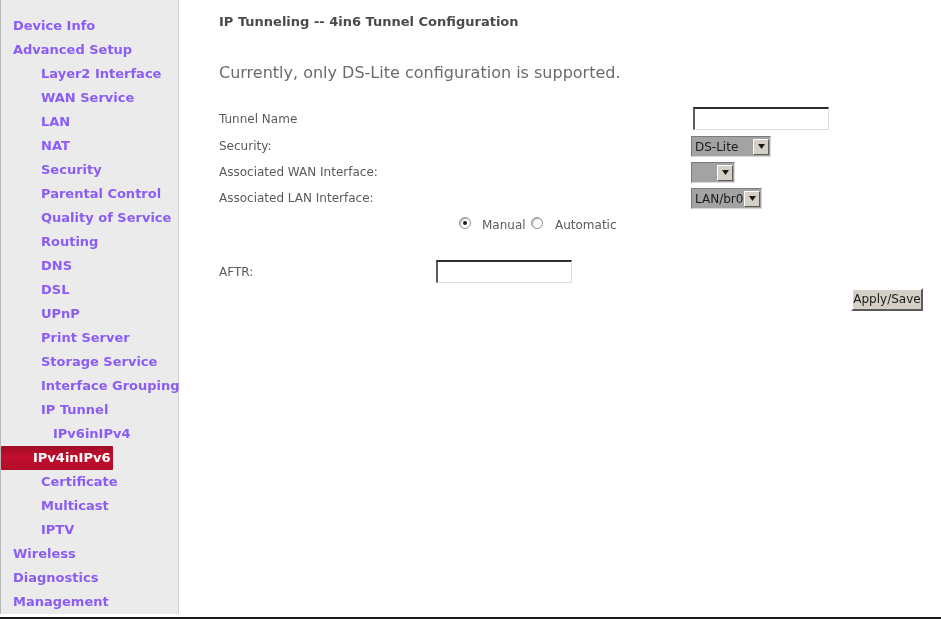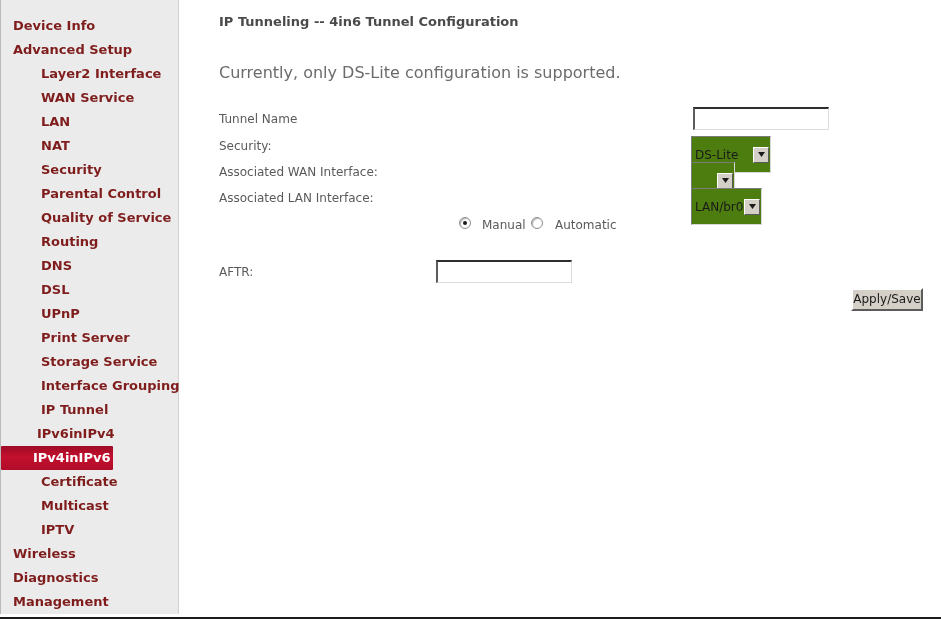--- a/index.html
+++ b/index.html
@@ -26,26 +26,26 @@
     border-right: 1px solid #d2d2d2;
     border-left: 1px solid #b9b9b9;
   }
   .nav-item {
     position: absolute;
     left: 0;
     height: 24px;
     line-height: 24px;
     white-space: nowrap;
     font-size: 13px;
-    color: #7f1d1d;
+    color: #8b5cf6;
     font-weight: bold;
   }
   .nav-item.lvl0 { padding-left: 12px; }
   .nav-item.lvl1 { padding-left: 40px; }
-  .nav-item.lvl2 { padding-left: 36px; }
+  .nav-item.lvl2 { padding-left: 52px; }
   .nav-item.lvl1, .nav-item.lvl2 { font-weight: bold; }
   .nav-item.selected {
     background: linear-gradient(to bottom, #9e0b26 0%, #c3102e 45%, #b00c29 100%);
     color: #ffffff;
     width: 112px;
     border-radius: 1px;
     padding-left: 32px;
   }
 
   
@@ -89,22 +89,22 @@
     font-family: "DejaVu Sans", "Liberation Sans", sans-serif;
     font-size: 12px;
     color: #111;
     padding: 0 3px;
     outline: none;
   }
 
   
   .selwrap {
     position: absolute;
-    height: 37px;
-    background: #4d7c0f;
+    height: 21px;
+    background: #a3a3a3;
     border-top: 1px solid #7b7b7b;
     border-left: 1px solid #7b7b7b;
     border-right: 1px solid #d8d8d8;
     border-bottom: 1px solid #d8d8d8;
     display: flex;
     align-items: center;
   }
   .selval {
     flex: 1 1 auto;
     font-size: 12px;

